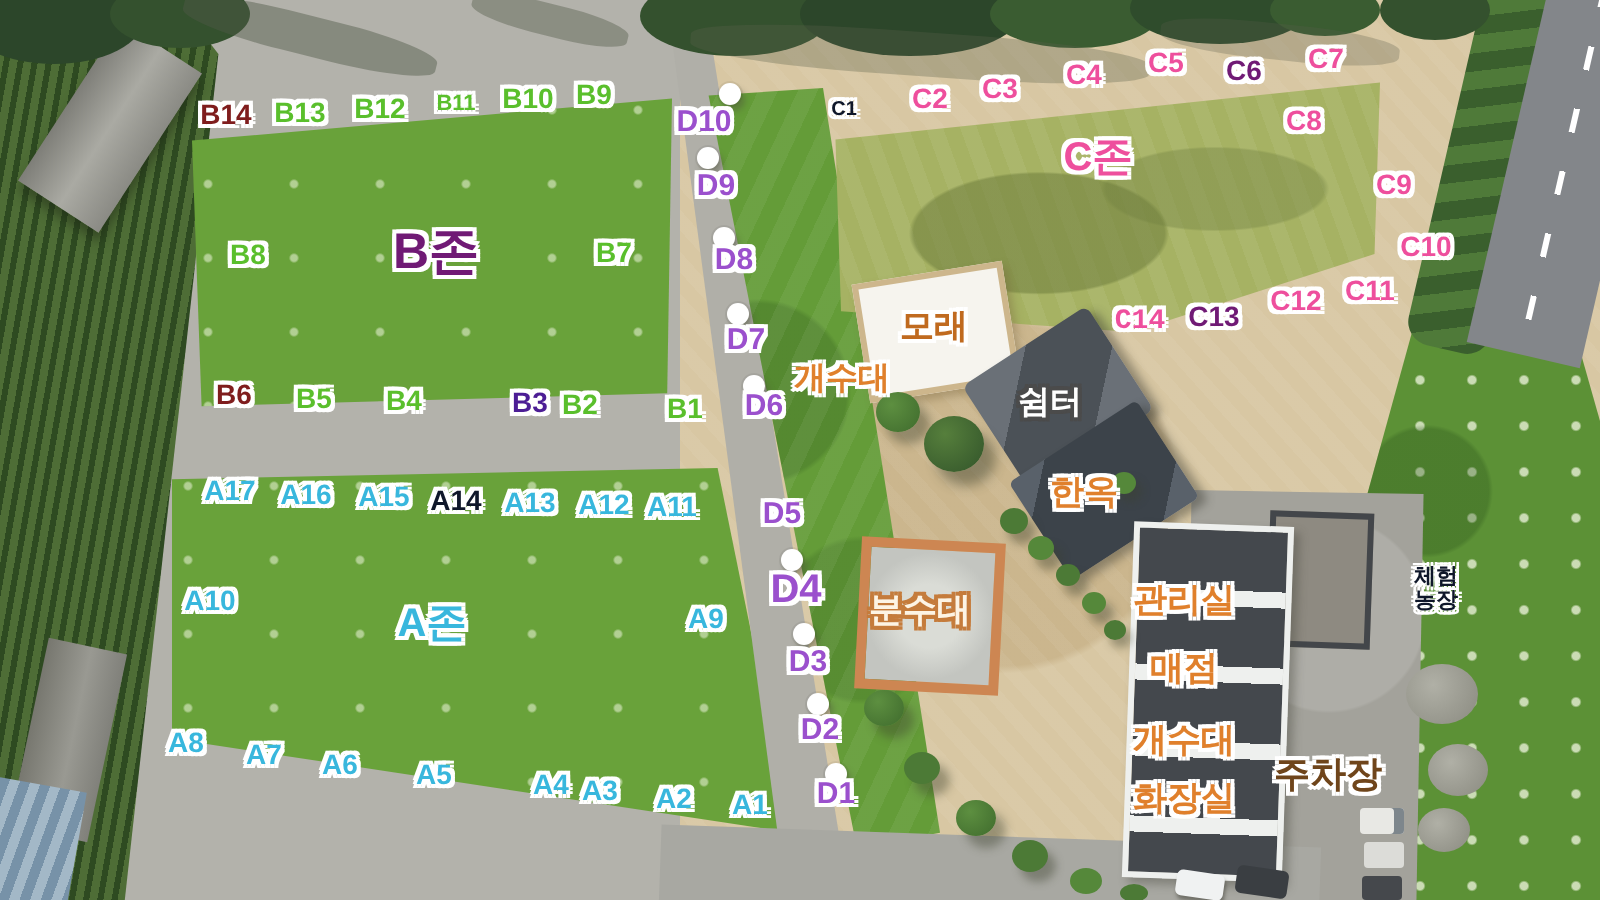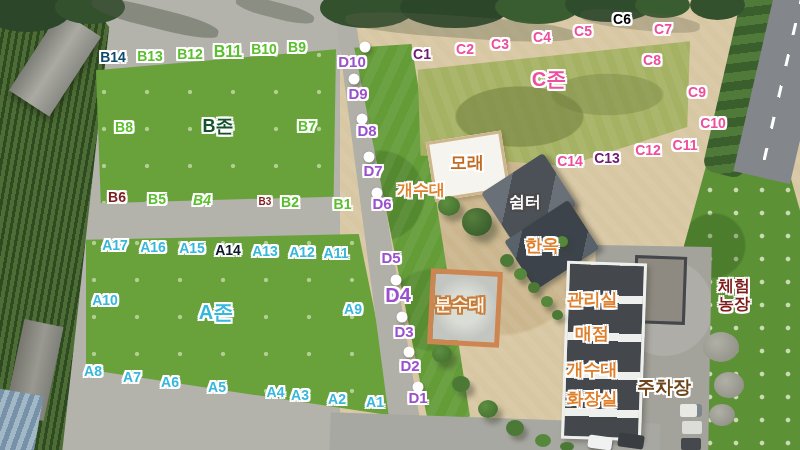--- a/index.html
+++ b/index.html
@@ -151,83 +151,83 @@
 
 <div class="site-marker" style="left: 365px; top: 47px;"></div>
     <div class="site-marker" style="left: 354px; top: 79px;"></div>
     <div class="site-marker" style="left: 362px; top: 119px;"></div>
     <div class="site-marker" style="left: 369px; top: 157px;"></div>
     <div class="site-marker" style="left: 377px; top: 193px;"></div>
     <div class="site-marker" style="left: 396px; top: 280px;"></div>
     <div class="site-marker" style="left: 402px; top: 317px;"></div>
     <div class="site-marker" style="left: 409px; top: 352px;"></div>
     <div class="site-marker" style="left: 418px; top: 387px;"></div>
-    <span class="lbl" style="left: 113px; top: 58px; font-size: 14px; color: #0c4a6e; text-shadow: rgb(255, 255, 255) -2px -2px 0px, rgb(255, 255, 255) 2px -2px 0px, rgb(255, 255, 255) -2px 2px 0px, rgb(255, 255, 255) 2px 2px 0px, rgb(255, 255, 255) -2px 0px 0px, rgb(255, 255, 255) 2px 0px 0px, rgb(255, 255, 255) 0px -2px 0px, rgb(255, 255, 255) 0px 2px 0px;">B14</span>
+    <span class="lbl" style="left: 113px; top: 58px; font-size: 14px; color: #7f1d1d; text-shadow: rgb(255, 255, 255) -2px -2px 0px, rgb(255, 255, 255) 2px -2px 0px, rgb(255, 255, 255) -2px 2px 0px, rgb(255, 255, 255) 2px 2px 0px, rgb(255, 255, 255) -2px 0px 0px, rgb(255, 255, 255) 2px 0px 0px, rgb(255, 255, 255) 0px -2px 0px, rgb(255, 255, 255) 0px 2px 0px;">B14</span>
     <span class="lbl" style="left: 150px; top: 57px; font-size: 14px; color: rgb(90, 191, 44); text-shadow: rgb(255, 255, 255) -2px -2px 0px, rgb(255, 255, 255) 2px -2px 0px, rgb(255, 255, 255) -2px 2px 0px, rgb(255, 255, 255) 2px 2px 0px, rgb(255, 255, 255) -2px 0px 0px, rgb(255, 255, 255) 2px 0px 0px, rgb(255, 255, 255) 0px -2px 0px, rgb(255, 255, 255) 0px 2px 0px;">B13</span>
     <span class="lbl" style="left: 190px; top: 55px; font-size: 14px; color: rgb(90, 191, 44); text-shadow: rgb(255, 255, 255) -2px -2px 0px, rgb(255, 255, 255) 2px -2px 0px, rgb(255, 255, 255) -2px 2px 0px, rgb(255, 255, 255) 2px 2px 0px, rgb(255, 255, 255) -2px 0px 0px, rgb(255, 255, 255) 2px 0px 0px, rgb(255, 255, 255) 0px -2px 0px, rgb(255, 255, 255) 0px 2px 0px;">B12</span>
-    <span class="lbl" style="left: 228px; top: 52px; font-size: 16px; color: rgb(90, 191, 44); text-shadow: rgb(255, 255, 255) -2px -2px 0px, rgb(255, 255, 255) 2px -2px 0px, rgb(255, 255, 255) -2px 2px 0px, rgb(255, 255, 255) 2px 2px 0px, rgb(255, 255, 255) -2px 0px 0px, rgb(255, 255, 255) 2px 0px 0px, rgb(255, 255, 255) 0px -2px 0px, rgb(255, 255, 255) 0px 2px 0px;">B11</span>
+    <span class="lbl" style="left: 228px; top: 52px; font-size: 11px; color: rgb(90, 191, 44); text-shadow: rgb(255, 255, 255) -2px -2px 0px, rgb(255, 255, 255) 2px -2px 0px, rgb(255, 255, 255) -2px 2px 0px, rgb(255, 255, 255) 2px 2px 0px, rgb(255, 255, 255) -2px 0px 0px, rgb(255, 255, 255) 2px 0px 0px, rgb(255, 255, 255) 0px -2px 0px, rgb(255, 255, 255) 0px 2px 0px;">B11</span>
     <span class="lbl" style="left: 264px; top: 50px; font-size: 14px; color: rgb(90, 191, 44); text-shadow: rgb(255, 255, 255) -2px -2px 0px, rgb(255, 255, 255) 2px -2px 0px, rgb(255, 255, 255) -2px 2px 0px, rgb(255, 255, 255) 2px 2px 0px, rgb(255, 255, 255) -2px 0px 0px, rgb(255, 255, 255) 2px 0px 0px, rgb(255, 255, 255) 0px -2px 0px, rgb(255, 255, 255) 0px 2px 0px;">B10</span>
     <span class="lbl" style="left: 297px; top: 48px; font-size: 14px; color: rgb(90, 191, 44); text-shadow: rgb(255, 255, 255) -2px -2px 0px, rgb(255, 255, 255) 2px -2px 0px, rgb(255, 255, 255) -2px 2px 0px, rgb(255, 255, 255) 2px 2px 0px, rgb(255, 255, 255) -2px 0px 0px, rgb(255, 255, 255) 2px 0px 0px, rgb(255, 255, 255) 0px -2px 0px, rgb(255, 255, 255) 0px 2px 0px;">B9</span>
     <span class="lbl" style="left: 124px; top: 128px; font-size: 14px; color: rgb(90, 191, 44); text-shadow: rgb(255, 255, 255) -2px -2px 0px, rgb(255, 255, 255) 2px -2px 0px, rgb(255, 255, 255) -2px 2px 0px, rgb(255, 255, 255) 2px 2px 0px, rgb(255, 255, 255) -2px 0px 0px, rgb(255, 255, 255) 2px 0px 0px, rgb(255, 255, 255) 0px -2px 0px, rgb(255, 255, 255) 0px 2px 0px;">B8</span>
     <span class="lbl" style="left: 307px; top: 127px; font-size: 14px; color: rgb(90, 191, 44); text-shadow: rgb(255, 255, 255) -2px -2px 0px, rgb(255, 255, 255) 2px -2px 0px, rgb(255, 255, 255) -2px 2px 0px, rgb(255, 255, 255) 2px 2px 0px, rgb(255, 255, 255) -2px 0px 0px, rgb(255, 255, 255) 2px 0px 0px, rgb(255, 255, 255) 0px -2px 0px, rgb(255, 255, 255) 0px 2px 0px;">B7</span>
     <span class="lbl" style="left: 117px; top: 198px; font-size: 14px; color: #7f1d1d; text-shadow: rgb(255, 255, 255) -2px -2px 0px, rgb(255, 255, 255) 2px -2px 0px, rgb(255, 255, 255) -2px 2px 0px, rgb(255, 255, 255) 2px 2px 0px, rgb(255, 255, 255) -2px 0px 0px, rgb(255, 255, 255) 2px 0px 0px, rgb(255, 255, 255) 0px -2px 0px, rgb(255, 255, 255) 0px 2px 0px;">B6</span>
     <span class="lbl" style="left: 157px; top: 200px; font-size: 14px; color: rgb(90, 191, 44); text-shadow: rgb(255, 255, 255) -2px -2px 0px, rgb(255, 255, 255) 2px -2px 0px, rgb(255, 255, 255) -2px 2px 0px, rgb(255, 255, 255) 2px 2px 0px, rgb(255, 255, 255) -2px 0px 0px, rgb(255, 255, 255) 2px 0px 0px, rgb(255, 255, 255) 0px -2px 0px, rgb(255, 255, 255) 0px 2px 0px;">B5</span>
-    <span class="lbl" style="left: 202px; top: 201px; font-size: 14px; color: rgb(90, 191, 44); text-shadow: rgb(255, 255, 255) -2px -2px 0px, rgb(255, 255, 255) 2px -2px 0px, rgb(255, 255, 255) -2px 2px 0px, rgb(255, 255, 255) 2px 2px 0px, rgb(255, 255, 255) -2px 0px 0px, rgb(255, 255, 255) 2px 0px 0px, rgb(255, 255, 255) 0px -2px 0px, rgb(255, 255, 255) 0px 2px 0px; font-style: italic;">B4</span>
-    <span class="lbl" style="left: 247px; top: 202px; font-size: 10px; color: #7f1d1d; text-shadow: rgb(255, 255, 255) -2px -2px 0px, rgb(255, 255, 255) 2px -2px 0px, rgb(255, 255, 255) -2px 2px 0px, rgb(255, 255, 255) 2px 2px 0px, rgb(255, 255, 255) -2px 0px 0px, rgb(255, 255, 255) 2px 0px 0px, rgb(255, 255, 255) 0px -2px 0px, rgb(255, 255, 255) 0px 2px 0px; padding-left: 36px;">B3</span>
+    <span class="lbl" style="left: 202px; top: 201px; font-size: 14px; color: rgb(90, 191, 44); text-shadow: rgb(255, 255, 255) -2px -2px 0px, rgb(255, 255, 255) 2px -2px 0px, rgb(255, 255, 255) -2px 2px 0px, rgb(255, 255, 255) 2px 2px 0px, rgb(255, 255, 255) -2px 0px 0px, rgb(255, 255, 255) 2px 0px 0px, rgb(255, 255, 255) 0px -2px 0px, rgb(255, 255, 255) 0px 2px 0px;">B4</span>
+    <span class="lbl" style="left: 247px; top: 202px; font-size: 14px; color: #4c1d95; text-shadow: rgb(255, 255, 255) -2px -2px 0px, rgb(255, 255, 255) 2px -2px 0px, rgb(255, 255, 255) -2px 2px 0px, rgb(255, 255, 255) 2px 2px 0px, rgb(255, 255, 255) -2px 0px 0px, rgb(255, 255, 255) 2px 0px 0px, rgb(255, 255, 255) 0px -2px 0px, rgb(255, 255, 255) 0px 2px 0px; padding-left: 36px;">B3</span>
     <span class="lbl" style="left: 290px; top: 203px; font-size: 14px; color: rgb(90, 191, 44); text-shadow: rgb(255, 255, 255) -2px -2px 0px, rgb(255, 255, 255) 2px -2px 0px, rgb(255, 255, 255) -2px 2px 0px, rgb(255, 255, 255) 2px 2px 0px, rgb(255, 255, 255) -2px 0px 0px, rgb(255, 255, 255) 2px 0px 0px, rgb(255, 255, 255) 0px -2px 0px, rgb(255, 255, 255) 0px 2px 0px;">B2</span>
     <span class="lbl" style="left: 325px; top: 205px; font-size: 14px; color: rgb(90, 191, 44); text-shadow: rgb(255, 255, 255) -2px -2px 0px, rgb(255, 255, 255) 2px -2px 0px, rgb(255, 255, 255) -2px 2px 0px, rgb(255, 255, 255) 2px 2px 0px, rgb(255, 255, 255) -2px 0px 0px, rgb(255, 255, 255) 2px 0px 0px, rgb(255, 255, 255) 0px -2px 0px, rgb(255, 255, 255) 0px 2px 0px; padding-left: 35px;">B1</span>
     <span class="lbl" style="left: 115px; top: 246px; font-size: 14px; color: rgb(56, 183, 221); text-shadow: rgb(255, 255, 255) -2px -2px 0px, rgb(255, 255, 255) 2px -2px 0px, rgb(255, 255, 255) -2px 2px 0px, rgb(255, 255, 255) 2px 2px 0px, rgb(255, 255, 255) -2px 0px 0px, rgb(255, 255, 255) 2px 0px 0px, rgb(255, 255, 255) 0px -2px 0px, rgb(255, 255, 255) 0px 2px 0px;">A17</span>
     <span class="lbl" style="left: 153px; top: 248px; font-size: 14px; color: rgb(56, 183, 221); text-shadow: rgb(255, 255, 255) -2px -2px 0px, rgb(255, 255, 255) 2px -2px 0px, rgb(255, 255, 255) -2px 2px 0px, rgb(255, 255, 255) 2px 2px 0px, rgb(255, 255, 255) -2px 0px 0px, rgb(255, 255, 255) 2px 0px 0px, rgb(255, 255, 255) 0px -2px 0px, rgb(255, 255, 255) 0px 2px 0px;">A16</span>
     <span class="lbl" style="left: 192px; top: 249px; font-size: 14px; color: rgb(56, 183, 221); text-shadow: rgb(255, 255, 255) -2px -2px 0px, rgb(255, 255, 255) 2px -2px 0px, rgb(255, 255, 255) -2px 2px 0px, rgb(255, 255, 255) 2px 2px 0px, rgb(255, 255, 255) -2px 0px 0px, rgb(255, 255, 255) 2px 0px 0px, rgb(255, 255, 255) 0px -2px 0px, rgb(255, 255, 255) 0px 2px 0px;">A15</span>
     <span class="lbl" style="left: 228px; top: 251px; font-size: 14px; color: #0f172a; text-shadow: rgb(255, 255, 255) -2px -2px 0px, rgb(255, 255, 255) 2px -2px 0px, rgb(255, 255, 255) -2px 2px 0px, rgb(255, 255, 255) 2px 2px 0px, rgb(255, 255, 255) -2px 0px 0px, rgb(255, 255, 255) 2px 0px 0px, rgb(255, 255, 255) 0px -2px 0px, rgb(255, 255, 255) 0px 2px 0px;">A14</span>
     <span class="lbl" style="left: 265px; top: 252px; font-size: 14px; color: rgb(56, 183, 221); text-shadow: rgb(255, 255, 255) -2px -2px 0px, rgb(255, 255, 255) 2px -2px 0px, rgb(255, 255, 255) -2px 2px 0px, rgb(255, 255, 255) 2px 2px 0px, rgb(255, 255, 255) -2px 0px 0px, rgb(255, 255, 255) 2px 0px 0px, rgb(255, 255, 255) 0px -2px 0px, rgb(255, 255, 255) 0px 2px 0px;">A13</span>
     <span class="lbl" style="left: 302px; top: 253px; font-size: 14px; color: rgb(56, 183, 221); text-shadow: rgb(255, 255, 255) -2px -2px 0px, rgb(255, 255, 255) 2px -2px 0px, rgb(255, 255, 255) -2px 2px 0px, rgb(255, 255, 255) 2px 2px 0px, rgb(255, 255, 255) -2px 0px 0px, rgb(255, 255, 255) 2px 0px 0px, rgb(255, 255, 255) 0px -2px 0px, rgb(255, 255, 255) 0px 2px 0px;">A12</span>
     <span class="lbl" style="left: 336px; top: 254px; font-size: 14px; color: rgb(56, 183, 221); text-shadow: rgb(255, 255, 255) -2px -2px 0px, rgb(255, 255, 255) 2px -2px 0px, rgb(255, 255, 255) -2px 2px 0px, rgb(255, 255, 255) 2px 2px 0px, rgb(255, 255, 255) -2px 0px 0px, rgb(255, 255, 255) 2px 0px 0px, rgb(255, 255, 255) 0px -2px 0px, rgb(255, 255, 255) 0px 2px 0px;">A11</span>
     <span class="lbl" style="left: 105px; top: 301px; font-size: 14px; color: rgb(56, 183, 221); text-shadow: rgb(255, 255, 255) -2px -2px 0px, rgb(255, 255, 255) 2px -2px 0px, rgb(255, 255, 255) -2px 2px 0px, rgb(255, 255, 255) 2px 2px 0px, rgb(255, 255, 255) -2px 0px 0px, rgb(255, 255, 255) 2px 0px 0px, rgb(255, 255, 255) 0px -2px 0px, rgb(255, 255, 255) 0px 2px 0px;">A10</span>
     <span class="lbl" style="left: 353px; top: 310px; font-size: 14px; color: rgb(56, 183, 221); text-shadow: rgb(255, 255, 255) -2px -2px 0px, rgb(255, 255, 255) 2px -2px 0px, rgb(255, 255, 255) -2px 2px 0px, rgb(255, 255, 255) 2px 2px 0px, rgb(255, 255, 255) -2px 0px 0px, rgb(255, 255, 255) 2px 0px 0px, rgb(255, 255, 255) 0px -2px 0px, rgb(255, 255, 255) 0px 2px 0px;">A9</span>
     <span class="lbl" style="left: 93px; top: 372px; font-size: 14px; color: rgb(56, 183, 221); text-shadow: rgb(255, 255, 255) -2px -2px 0px, rgb(255, 255, 255) 2px -2px 0px, rgb(255, 255, 255) -2px 2px 0px, rgb(255, 255, 255) 2px 2px 0px, rgb(255, 255, 255) -2px 0px 0px, rgb(255, 255, 255) 2px 0px 0px, rgb(255, 255, 255) 0px -2px 0px, rgb(255, 255, 255) 0px 2px 0px;">A8</span>
     <span class="lbl" style="left: 132px; top: 378px; font-size: 14px; color: rgb(56, 183, 221); text-shadow: rgb(255, 255, 255) -2px -2px 0px, rgb(255, 255, 255) 2px -2px 0px, rgb(255, 255, 255) -2px 2px 0px, rgb(255, 255, 255) 2px 2px 0px, rgb(255, 255, 255) -2px 0px 0px, rgb(255, 255, 255) 2px 0px 0px, rgb(255, 255, 255) 0px -2px 0px, rgb(255, 255, 255) 0px 2px 0px;">A7</span>
     <span class="lbl" style="left: 170px; top: 383px; font-size: 14px; color: rgb(56, 183, 221); text-shadow: rgb(255, 255, 255) -2px -2px 0px, rgb(255, 255, 255) 2px -2px 0px, rgb(255, 255, 255) -2px 2px 0px, rgb(255, 255, 255) 2px 2px 0px, rgb(255, 255, 255) -2px 0px 0px, rgb(255, 255, 255) 2px 0px 0px, rgb(255, 255, 255) 0px -2px 0px, rgb(255, 255, 255) 0px 2px 0px;">A6</span>
     <span class="lbl" style="left: 217px; top: 388px; font-size: 14px; color: rgb(56, 183, 221); text-shadow: rgb(255, 255, 255) -2px -2px 0px, rgb(255, 255, 255) 2px -2px 0px, rgb(255, 255, 255) -2px 2px 0px, rgb(255, 255, 255) 2px 2px 0px, rgb(255, 255, 255) -2px 0px 0px, rgb(255, 255, 255) 2px 0px 0px, rgb(255, 255, 255) 0px -2px 0px, rgb(255, 255, 255) 0px 2px 0px;">A5</span>
     <span class="lbl" style="left: 260px; top: 393px; font-size: 14px; color: rgb(56, 183, 221); text-shadow: rgb(255, 255, 255) -2px -2px 0px, rgb(255, 255, 255) 2px -2px 0px, rgb(255, 255, 255) -2px 2px 0px, rgb(255, 255, 255) 2px 2px 0px, rgb(255, 255, 255) -2px 0px 0px, rgb(255, 255, 255) 2px 0px 0px, rgb(255, 255, 255) 0px -2px 0px, rgb(255, 255, 255) 0px 2px 0px; padding-left: 31px;">A4</span>
     <span class="lbl" style="left: 300px; top: 396px; font-size: 14px; color: rgb(56, 183, 221); text-shadow: rgb(255, 255, 255) -2px -2px 0px, rgb(255, 255, 255) 2px -2px 0px, rgb(255, 255, 255) -2px 2px 0px, rgb(255, 255, 255) 2px 2px 0px, rgb(255, 255, 255) -2px 0px 0px, rgb(255, 255, 255) 2px 0px 0px, rgb(255, 255, 255) 0px -2px 0px, rgb(255, 255, 255) 0px 2px 0px;">A3</span>
     <span class="lbl" style="left: 337px; top: 400px; font-size: 14px; color: rgb(56, 183, 221); text-shadow: rgb(255, 255, 255) -2px -2px 0px, rgb(255, 255, 255) 2px -2px 0px, rgb(255, 255, 255) -2px 2px 0px, rgb(255, 255, 255) 2px 2px 0px, rgb(255, 255, 255) -2px 0px 0px, rgb(255, 255, 255) 2px 0px 0px, rgb(255, 255, 255) 0px -2px 0px, rgb(255, 255, 255) 0px 2px 0px;">A2</span>
     <span class="lbl" style="left: 375px; top: 403px; font-size: 14px; color: rgb(56, 183, 221); text-shadow: rgb(255, 255, 255) -2px -2px 0px, rgb(255, 255, 255) 2px -2px 0px, rgb(255, 255, 255) -2px 2px 0px, rgb(255, 255, 255) 2px 2px 0px, rgb(255, 255, 255) -2px 0px 0px, rgb(255, 255, 255) 2px 0px 0px, rgb(255, 255, 255) 0px -2px 0px, rgb(255, 255, 255) 0px 2px 0px;">A1</span>
-    <span class="lbl" style="left: 422px; top: 55px; font-size: 14px; color: #701a75; text-shadow: rgb(255, 255, 255) -2px -2px 0px, rgb(255, 255, 255) 2px -2px 0px, rgb(255, 255, 255) -2px 2px 0px, rgb(255, 255, 255) 2px 2px 0px, rgb(255, 255, 255) -2px 0px 0px, rgb(255, 255, 255) 2px 0px 0px, rgb(255, 255, 255) 0px -2px 0px, rgb(255, 255, 255) 0px 2px 0px; text-align: right;">C1</span>
+    <span class="lbl" style="left: 422px; top: 55px; font-size: 10px; color: #0f172a; text-shadow: rgb(255, 255, 255) -2px -2px 0px, rgb(255, 255, 255) 2px -2px 0px, rgb(255, 255, 255) -2px 2px 0px, rgb(255, 255, 255) 2px 2px 0px, rgb(255, 255, 255) -2px 0px 0px, rgb(255, 255, 255) 2px 0px 0px, rgb(255, 255, 255) 0px -2px 0px, rgb(255, 255, 255) 0px 2px 0px; text-align: right;">C1</span>
     <span class="lbl" style="left: 465px; top: 50px; font-size: 14px; color: rgb(238, 79, 157); text-shadow: rgb(255, 255, 255) -2px -2px 0px, rgb(255, 255, 255) 2px -2px 0px, rgb(255, 255, 255) -2px 2px 0px, rgb(255, 255, 255) 2px 2px 0px, rgb(255, 255, 255) -2px 0px 0px, rgb(255, 255, 255) 2px 0px 0px, rgb(255, 255, 255) 0px -2px 0px, rgb(255, 255, 255) 0px 2px 0px;">C2</span>
     <span class="lbl" style="left: 500px; top: 45px; font-size: 14px; color: rgb(238, 79, 157); text-shadow: rgb(255, 255, 255) -2px -2px 0px, rgb(255, 255, 255) 2px -2px 0px, rgb(255, 255, 255) -2px 2px 0px, rgb(255, 255, 255) 2px 2px 0px, rgb(255, 255, 255) -2px 0px 0px, rgb(255, 255, 255) 2px 0px 0px, rgb(255, 255, 255) 0px -2px 0px, rgb(255, 255, 255) 0px 2px 0px;">C3</span>
     <span class="lbl" style="left: 542px; top: 38px; font-size: 14px; color: rgb(238, 79, 157); text-shadow: rgb(255, 255, 255) -2px -2px 0px, rgb(255, 255, 255) 2px -2px 0px, rgb(255, 255, 255) -2px 2px 0px, rgb(255, 255, 255) 2px 2px 0px, rgb(255, 255, 255) -2px 0px 0px, rgb(255, 255, 255) 2px 0px 0px, rgb(255, 255, 255) 0px -2px 0px, rgb(255, 255, 255) 0px 2px 0px;">C4</span>
     <span class="lbl" style="left: 583px; top: 32px; font-size: 14px; color: rgb(238, 79, 157); text-shadow: rgb(255, 255, 255) -2px -2px 0px, rgb(255, 255, 255) 2px -2px 0px, rgb(255, 255, 255) -2px 2px 0px, rgb(255, 255, 255) 2px 2px 0px, rgb(255, 255, 255) -2px 0px 0px, rgb(255, 255, 255) 2px 0px 0px, rgb(255, 255, 255) 0px -2px 0px, rgb(255, 255, 255) 0px 2px 0px;">C5</span>
-    <span class="lbl" style="left: 622px; top: 20px; font-size: 14px; color: #000000; text-shadow: rgb(255, 255, 255) -2px -2px 0px, rgb(255, 255, 255) 2px -2px 0px, rgb(255, 255, 255) -2px 2px 0px, rgb(255, 255, 255) 2px 2px 0px, rgb(255, 255, 255) -2px 0px 0px, rgb(255, 255, 255) 2px 0px 0px, rgb(255, 255, 255) 0px -2px 0px, rgb(255, 255, 255) 0px 2px 0px;">C6</span>
+    <span class="lbl" style="left: 622px; top: 36px; font-size: 14px; color: #701a75; text-shadow: rgb(255, 255, 255) -2px -2px 0px, rgb(255, 255, 255) 2px -2px 0px, rgb(255, 255, 255) -2px 2px 0px, rgb(255, 255, 255) 2px 2px 0px, rgb(255, 255, 255) -2px 0px 0px, rgb(255, 255, 255) 2px 0px 0px, rgb(255, 255, 255) 0px -2px 0px, rgb(255, 255, 255) 0px 2px 0px;">C6</span>
     <span class="lbl" style="left: 663px; top: 30px; font-size: 14px; color: rgb(238, 79, 157); text-shadow: rgb(255, 255, 255) -2px -2px 0px, rgb(255, 255, 255) 2px -2px 0px, rgb(255, 255, 255) -2px 2px 0px, rgb(255, 255, 255) 2px 2px 0px, rgb(255, 255, 255) -2px 0px 0px, rgb(255, 255, 255) 2px 0px 0px, rgb(255, 255, 255) 0px -2px 0px, rgb(255, 255, 255) 0px 2px 0px;">C7</span>
     <span class="lbl" style="left: 652px; top: 61px; font-size: 14px; color: rgb(238, 79, 157); text-shadow: rgb(255, 255, 255) -2px -2px 0px, rgb(255, 255, 255) 2px -2px 0px, rgb(255, 255, 255) -2px 2px 0px, rgb(255, 255, 255) 2px 2px 0px, rgb(255, 255, 255) -2px 0px 0px, rgb(255, 255, 255) 2px 0px 0px, rgb(255, 255, 255) 0px -2px 0px, rgb(255, 255, 255) 0px 2px 0px;">C8</span>
     <span class="lbl" style="left: 697px; top: 93px; font-size: 14px; color: rgb(238, 79, 157); text-shadow: rgb(255, 255, 255) -2px -2px 0px, rgb(255, 255, 255) 2px -2px 0px, rgb(255, 255, 255) -2px 2px 0px, rgb(255, 255, 255) 2px 2px 0px, rgb(255, 255, 255) -2px 0px 0px, rgb(255, 255, 255) 2px 0px 0px, rgb(255, 255, 255) 0px -2px 0px, rgb(255, 255, 255) 0px 2px 0px;">C9</span>
     <span class="lbl" style="left: 713px; top: 124px; font-size: 14px; color: rgb(238, 79, 157); text-shadow: rgb(255, 255, 255) -2px -2px 0px, rgb(255, 255, 255) 2px -2px 0px, rgb(255, 255, 255) -2px 2px 0px, rgb(255, 255, 255) 2px 2px 0px, rgb(255, 255, 255) -2px 0px 0px, rgb(255, 255, 255) 2px 0px 0px, rgb(255, 255, 255) 0px -2px 0px, rgb(255, 255, 255) 0px 2px 0px;">C10</span>
     <span class="lbl" style="left: 685px; top: 146px; font-size: 14px; color: rgb(238, 79, 157); text-shadow: rgb(255, 255, 255) -2px -2px 0px, rgb(255, 255, 255) 2px -2px 0px, rgb(255, 255, 255) -2px 2px 0px, rgb(255, 255, 255) 2px 2px 0px, rgb(255, 255, 255) -2px 0px 0px, rgb(255, 255, 255) 2px 0px 0px, rgb(255, 255, 255) 0px -2px 0px, rgb(255, 255, 255) 0px 2px 0px;">C11</span>
     <span class="lbl" style="left: 648px; top: 151px; font-size: 14px; color: rgb(238, 79, 157); text-shadow: rgb(255, 255, 255) -2px -2px 0px, rgb(255, 255, 255) 2px -2px 0px, rgb(255, 255, 255) -2px 2px 0px, rgb(255, 255, 255) 2px 2px 0px, rgb(255, 255, 255) -2px 0px 0px, rgb(255, 255, 255) 2px 0px 0px, rgb(255, 255, 255) 0px -2px 0px, rgb(255, 255, 255) 0px 2px 0px;">C12</span>
     <span class="lbl" style="left: 607px; top: 159px; font-size: 14px; color: #701a75; text-shadow: rgb(255, 255, 255) -2px -2px 0px, rgb(255, 255, 255) 2px -2px 0px, rgb(255, 255, 255) -2px 2px 0px, rgb(255, 255, 255) 2px 2px 0px, rgb(255, 255, 255) -2px 0px 0px, rgb(255, 255, 255) 2px 0px 0px, rgb(255, 255, 255) 0px -2px 0px, rgb(255, 255, 255) 0px 2px 0px;">C13</span>
-    <span class="lbl" style="left: 570px; top: 162px; font-size: 14px; color: rgb(238, 79, 157); text-shadow: rgb(255, 255, 255) -2px -2px 0px, rgb(255, 255, 255) 2px -2px 0px, rgb(255, 255, 255) -2px 2px 0px, rgb(255, 255, 255) 2px 2px 0px, rgb(255, 255, 255) -2px 0px 0px, rgb(255, 255, 255) 2px 0px 0px, rgb(255, 255, 255) 0px -2px 0px, rgb(255, 255, 255) 0px 2px 0px;">C14</span>
+    <span class="lbl" style="left: 570px; top: 162px; font-size: 14px; color: rgb(238, 79, 157); text-shadow: rgb(255, 255, 255) -2px -2px 0px, rgb(255, 255, 255) 2px -2px 0px, rgb(255, 255, 255) -2px 2px 0px, rgb(255, 255, 255) 2px 2px 0px, rgb(255, 255, 255) -2px 0px 0px, rgb(255, 255, 255) 2px 0px 0px, rgb(255, 255, 255) 0px -2px 0px, rgb(255, 255, 255) 0px 2px 0px; font-family: Liberation Mono, monospace;">C14</span>
     <span class="lbl" style="left: 352px; top: 62px; font-size: 15px; color: rgb(155, 80, 205); text-shadow: rgb(255, 255, 255) -2px -2px 0px, rgb(255, 255, 255) 2px -2px 0px, rgb(255, 255, 255) -2px 2px 0px, rgb(255, 255, 255) 2px 2px 0px, rgb(255, 255, 255) -2px 0px 0px, rgb(255, 255, 255) 2px 0px 0px, rgb(255, 255, 255) 0px -2px 0px, rgb(255, 255, 255) 0px 2px 0px;">D10</span>
     <span class="lbl" style="left: 358px; top: 94px; font-size: 15px; color: rgb(155, 80, 205); text-shadow: rgb(255, 255, 255) -2px -2px 0px, rgb(255, 255, 255) 2px -2px 0px, rgb(255, 255, 255) -2px 2px 0px, rgb(255, 255, 255) 2px 2px 0px, rgb(255, 255, 255) -2px 0px 0px, rgb(255, 255, 255) 2px 0px 0px, rgb(255, 255, 255) 0px -2px 0px, rgb(255, 255, 255) 0px 2px 0px;">D9</span>
     <span class="lbl" style="left: 367px; top: 131px; font-size: 15px; color: rgb(155, 80, 205); text-shadow: rgb(255, 255, 255) -2px -2px 0px, rgb(255, 255, 255) 2px -2px 0px, rgb(255, 255, 255) -2px 2px 0px, rgb(255, 255, 255) 2px 2px 0px, rgb(255, 255, 255) -2px 0px 0px, rgb(255, 255, 255) 2px 0px 0px, rgb(255, 255, 255) 0px -2px 0px, rgb(255, 255, 255) 0px 2px 0px;">D8</span>
     <span class="lbl" style="left: 373px; top: 171px; font-size: 15px; color: rgb(155, 80, 205); text-shadow: rgb(255, 255, 255) -2px -2px 0px, rgb(255, 255, 255) 2px -2px 0px, rgb(255, 255, 255) -2px 2px 0px, rgb(255, 255, 255) 2px 2px 0px, rgb(255, 255, 255) -2px 0px 0px, rgb(255, 255, 255) 2px 0px 0px, rgb(255, 255, 255) 0px -2px 0px, rgb(255, 255, 255) 0px 2px 0px;">D7</span>
     <span class="lbl" style="left: 382px; top: 204px; font-size: 15px; color: rgb(155, 80, 205); text-shadow: rgb(255, 255, 255) -2px -2px 0px, rgb(255, 255, 255) 2px -2px 0px, rgb(255, 255, 255) -2px 2px 0px, rgb(255, 255, 255) 2px 2px 0px, rgb(255, 255, 255) -2px 0px 0px, rgb(255, 255, 255) 2px 0px 0px, rgb(255, 255, 255) 0px -2px 0px, rgb(255, 255, 255) 0px 2px 0px;">D6</span>
     <span class="lbl" style="left: 391px; top: 258px; font-size: 15px; color: rgb(155, 80, 205); text-shadow: rgb(255, 255, 255) -2px -2px 0px, rgb(255, 255, 255) 2px -2px 0px, rgb(255, 255, 255) -2px 2px 0px, rgb(255, 255, 255) 2px 2px 0px, rgb(255, 255, 255) -2px 0px 0px, rgb(255, 255, 255) 2px 0px 0px, rgb(255, 255, 255) 0px -2px 0px, rgb(255, 255, 255) 0px 2px 0px;">D5</span>
     <span class="lbl" style="left: 398px; top: 295px; font-size: 20px; color: rgb(155, 80, 205); text-shadow: rgb(255, 255, 255) -2px -2px 0px, rgb(255, 255, 255) 2px -2px 0px, rgb(255, 255, 255) -2px 2px 0px, rgb(255, 255, 255) 2px 2px 0px, rgb(255, 255, 255) -2px 0px 0px, rgb(255, 255, 255) 2px 0px 0px, rgb(255, 255, 255) 0px -2px 0px, rgb(255, 255, 255) 0px 2px 0px;">D4</span>
     <span class="lbl" style="left: 404px; top: 332px; font-size: 15px; color: rgb(155, 80, 205); text-shadow: rgb(255, 255, 255) -2px -2px 0px, rgb(255, 255, 255) 2px -2px 0px, rgb(255, 255, 255) -2px 2px 0px, rgb(255, 255, 255) 2px 2px 0px, rgb(255, 255, 255) -2px 0px 0px, rgb(255, 255, 255) 2px 0px 0px, rgb(255, 255, 255) 0px -2px 0px, rgb(255, 255, 255) 0px 2px 0px;">D3</span>
     <span class="lbl" style="left: 410px; top: 366px; font-size: 15px; color: rgb(155, 80, 205); text-shadow: rgb(255, 255, 255) -2px -2px 0px, rgb(255, 255, 255) 2px -2px 0px, rgb(255, 255, 255) -2px 2px 0px, rgb(255, 255, 255) 2px 2px 0px, rgb(255, 255, 255) -2px 0px 0px, rgb(255, 255, 255) 2px 0px 0px, rgb(255, 255, 255) 0px -2px 0px, rgb(255, 255, 255) 0px 2px 0px;">D2</span>
     <span class="lbl" style="left: 418px; top: 398px; font-size: 15px; color: rgb(155, 80, 205); text-shadow: rgb(255, 255, 255) -2px -2px 0px, rgb(255, 255, 255) 2px -2px 0px, rgb(255, 255, 255) -2px 2px 0px, rgb(255, 255, 255) 2px 2px 0px, rgb(255, 255, 255) -2px 0px 0px, rgb(255, 255, 255) 2px 0px 0px, rgb(255, 255, 255) 0px -2px 0px, rgb(255, 255, 255) 0px 2px 0px;">D1</span>
-    <span class="lbl" style="left: 218px; top: 126px; font-size: 18px; color: #14532d; text-shadow: rgb(255, 255, 255) -2px -2px 0px, rgb(255, 255, 255) 2px -2px 0px, rgb(255, 255, 255) -2px 2px 0px, rgb(255, 255, 255) 2px 2px 0px, rgb(255, 255, 255) -2px 0px 0px, rgb(255, 255, 255) 2px 0px 0px, rgb(255, 255, 255) 0px -2px 0px, rgb(255, 255, 255) 0px 2px 0px;">B존</span>
+    <span class="lbl" style="left: 218px; top: 126px; font-size: 25px; color: #701a75; text-shadow: rgb(255, 255, 255) -2px -2px 0px, rgb(255, 255, 255) 2px -2px 0px, rgb(255, 255, 255) -2px 2px 0px, rgb(255, 255, 255) 2px 2px 0px, rgb(255, 255, 255) -2px 0px 0px, rgb(255, 255, 255) 2px 0px 0px, rgb(255, 255, 255) 0px -2px 0px, rgb(255, 255, 255) 0px 2px 0px;">B존</span>
     <span class="lbl" style="left: 216px; top: 312px; font-size: 20px; color: rgb(56, 183, 221); text-shadow: rgb(255, 255, 255) -2px -2px 0px, rgb(255, 255, 255) 2px -2px 0px, rgb(255, 255, 255) -2px 2px 0px, rgb(255, 255, 255) 2px 2px 0px, rgb(255, 255, 255) -2px 0px 0px, rgb(255, 255, 255) 2px 0px 0px, rgb(255, 255, 255) 0px -2px 0px, rgb(255, 255, 255) 0px 2px 0px;">A존</span>
     <span class="lbl" style="left: 549px; top: 79px; font-size: 20px; color: rgb(238, 79, 157); text-shadow: rgb(255, 255, 255) -2px -2px 0px, rgb(255, 255, 255) 2px -2px 0px, rgb(255, 255, 255) -2px 2px 0px, rgb(255, 255, 255) 2px 2px 0px, rgb(255, 255, 255) -2px 0px 0px, rgb(255, 255, 255) 2px 0px 0px, rgb(255, 255, 255) 0px -2px 0px, rgb(255, 255, 255) 0px 2px 0px;">C존</span>
     <span class="lbl" style="left: 467px; top: 163px; font-size: 17px; color: rgb(192, 106, 31); text-shadow: rgb(255, 255, 255) -2px -2px 0px, rgb(255, 255, 255) 2px -2px 0px, rgb(255, 255, 255) -2px 2px 0px, rgb(255, 255, 255) 2px 2px 0px, rgb(255, 255, 255) -2px 0px 0px, rgb(255, 255, 255) 2px 0px 0px, rgb(255, 255, 255) 0px -2px 0px, rgb(255, 255, 255) 0px 2px 0px;">모래</span>
     <span class="lbl" style="left: 421px; top: 190px; font-size: 16px; color: rgb(224, 128, 44); text-shadow: rgb(255, 255, 255) -2px -2px 0px, rgb(255, 255, 255) 2px -2px 0px, rgb(255, 255, 255) -2px 2px 0px, rgb(255, 255, 255) 2px 2px 0px, rgb(255, 255, 255) -2px 0px 0px, rgb(255, 255, 255) 2px 0px 0px, rgb(255, 255, 255) 0px -2px 0px, rgb(255, 255, 255) 0px 2px 0px;">개수대</span>
     <span class="lbl" style="left: 525px; top: 202px; font-size: 16px; color: rgb(255, 255, 255); text-shadow: rgb(75, 75, 75) -2px -2px 0px, rgb(75, 75, 75) 2px -2px 0px, rgb(75, 75, 75) -2px 2px 0px, rgb(75, 75, 75) 2px 2px 0px, rgb(75, 75, 75) -2px 0px 0px, rgb(75, 75, 75) 2px 0px 0px, rgb(75, 75, 75) 0px -2px 0px, rgb(75, 75, 75) 0px 2px 0px;">쉼터</span>
     <span class="lbl" style="left: 542px; top: 246px; font-size: 17px; color: rgb(224, 128, 44); text-shadow: rgb(255, 255, 255) -2px -2px 0px, rgb(255, 255, 255) 2px -2px 0px, rgb(255, 255, 255) -2px 2px 0px, rgb(255, 255, 255) 2px 2px 0px, rgb(255, 255, 255) -2px 0px 0px, rgb(255, 255, 255) 2px 0px 0px, rgb(255, 255, 255) 0px -2px 0px, rgb(255, 255, 255) 0px 2px 0px;">한옥</span>
     <span class="lbl" style="left: 460px; top: 305px; font-size: 17px; color: rgb(253, 244, 228); text-shadow: rgb(197, 124, 60) -2px -2px 0px, rgb(197, 124, 60) 2px -2px 0px, rgb(197, 124, 60) -2px 2px 0px, rgb(197, 124, 60) 2px 2px 0px, rgb(197, 124, 60) -2px 0px 0px, rgb(197, 124, 60) 2px 0px 0px, rgb(197, 124, 60) 0px -2px 0px, rgb(197, 124, 60) 0px 2px 0px;">분수대</span>
     <span class="lbl" style="left: 592px; top: 300px; font-size: 17px; color: rgb(224, 128, 44); text-shadow: rgb(255, 255, 255) -2px -2px 0px, rgb(255, 255, 255) 2px -2px 0px, rgb(255, 255, 255) -2px 2px 0px, rgb(255, 255, 255) 2px 2px 0px, rgb(255, 255, 255) -2px 0px 0px, rgb(255, 255, 255) 2px 0px 0px, rgb(255, 255, 255) 0px -2px 0px, rgb(255, 255, 255) 0px 2px 0px;">관리실</span>
     <span class="lbl" style="left: 592px; top: 334px; font-size: 17px; color: rgb(224, 128, 44); text-shadow: rgb(255, 255, 255) -2px -2px 0px, rgb(255, 255, 255) 2px -2px 0px, rgb(255, 255, 255) -2px 2px 0px, rgb(255, 255, 255) 2px 2px 0px, rgb(255, 255, 255) -2px 0px 0px, rgb(255, 255, 255) 2px 0px 0px, rgb(255, 255, 255) 0px -2px 0px, rgb(255, 255, 255) 0px 2px 0px;">매점</span>
     <span class="lbl" style="left: 592px; top: 370px; font-size: 17px; color: rgb(224, 128, 44); text-shadow: rgb(255, 255, 255) -2px -2px 0px, rgb(255, 255, 255) 2px -2px 0px, rgb(255, 255, 255) -2px 2px 0px, rgb(255, 255, 255) 2px 2px 0px, rgb(255, 255, 255) -2px 0px 0px, rgb(255, 255, 255) 2px 0px 0px, rgb(255, 255, 255) 0px -2px 0px, rgb(255, 255, 255) 0px 2px 0px;">개수대</span>
     <span class="lbl" style="left: 592px; top: 399px; font-size: 17px; color: rgb(224, 128, 44); text-shadow: rgb(255, 255, 255) -2px -2px 0px, rgb(255, 255, 255) 2px -2px 0px, rgb(255, 255, 255) -2px 2px 0px, rgb(255, 255, 255) 2px 2px 0px, rgb(255, 255, 255) -2px 0px 0px, rgb(255, 255, 255) 2px 0px 0px, rgb(255, 255, 255) 0px -2px 0px, rgb(255, 255, 255) 0px 2px 0px;">화장실</span>
     <span class="lbl" style="left: 664px; top: 387px; font-size: 18px; color: rgb(111, 69, 27); text-shadow: rgb(255, 255, 255) -2px -2px 0px, rgb(255, 255, 255) 2px -2px 0px, rgb(255, 255, 255) -2px 2px 0px, rgb(255, 255, 255) 2px 2px 0px, rgb(255, 255, 255) -2px 0px 0px, rgb(255, 255, 255) 2px 0px 0px, rgb(255, 255, 255) 0px -2px 0px, rgb(255, 255, 255) 0px 2px 0px;">주차장</span>
-    <span class="lbl" style="left: 734px; top: 295px; font-size: 16px; color: #7f1d1d; text-shadow: rgb(255, 255, 255) -2px -2px 0px, rgb(255, 255, 255) 2px -2px 0px, rgb(255, 255, 255) -2px 2px 0px, rgb(255, 255, 255) 2px 2px 0px, rgb(255, 255, 255) -2px 0px 0px, rgb(255, 255, 255) 2px 0px 0px, rgb(255, 255, 255) 0px -2px 0px, rgb(255, 255, 255) 0px 2px 0px;">체험
+    <span class="lbl" style="left: 718px; top: 295px; font-size: 11px; color: #0f172a; text-shadow: rgb(255, 255, 255) -2px -2px 0px, rgb(255, 255, 255) 2px -2px 0px, rgb(255, 255, 255) -2px 2px 0px, rgb(255, 255, 255) 2px 2px 0px, rgb(255, 255, 255) -2px 0px 0px, rgb(255, 255, 255) 2px 0px 0px, rgb(255, 255, 255) 0px -2px 0px, rgb(255, 255, 255) 0px 2px 0px;">체험
 농장</span>
   </div>
 
 </body></html>

